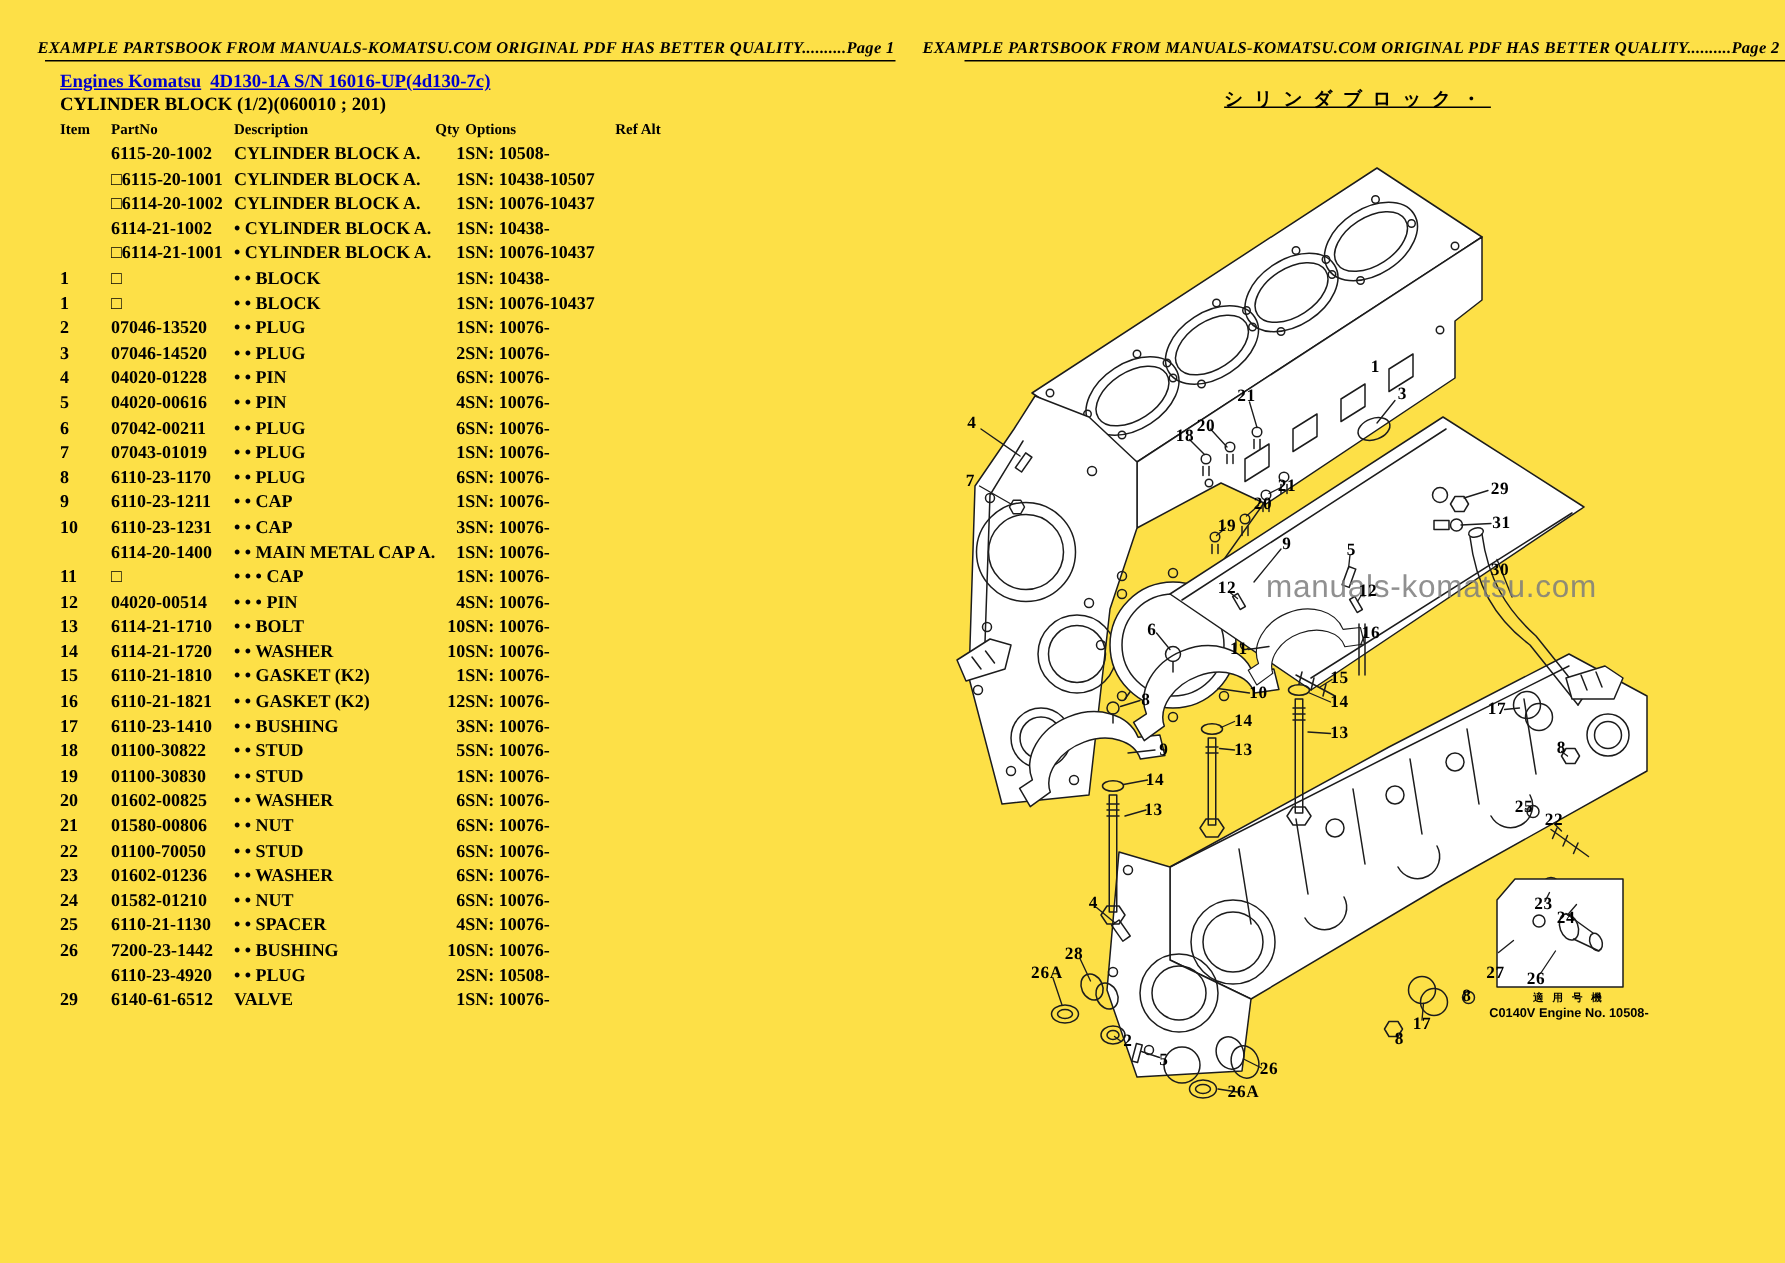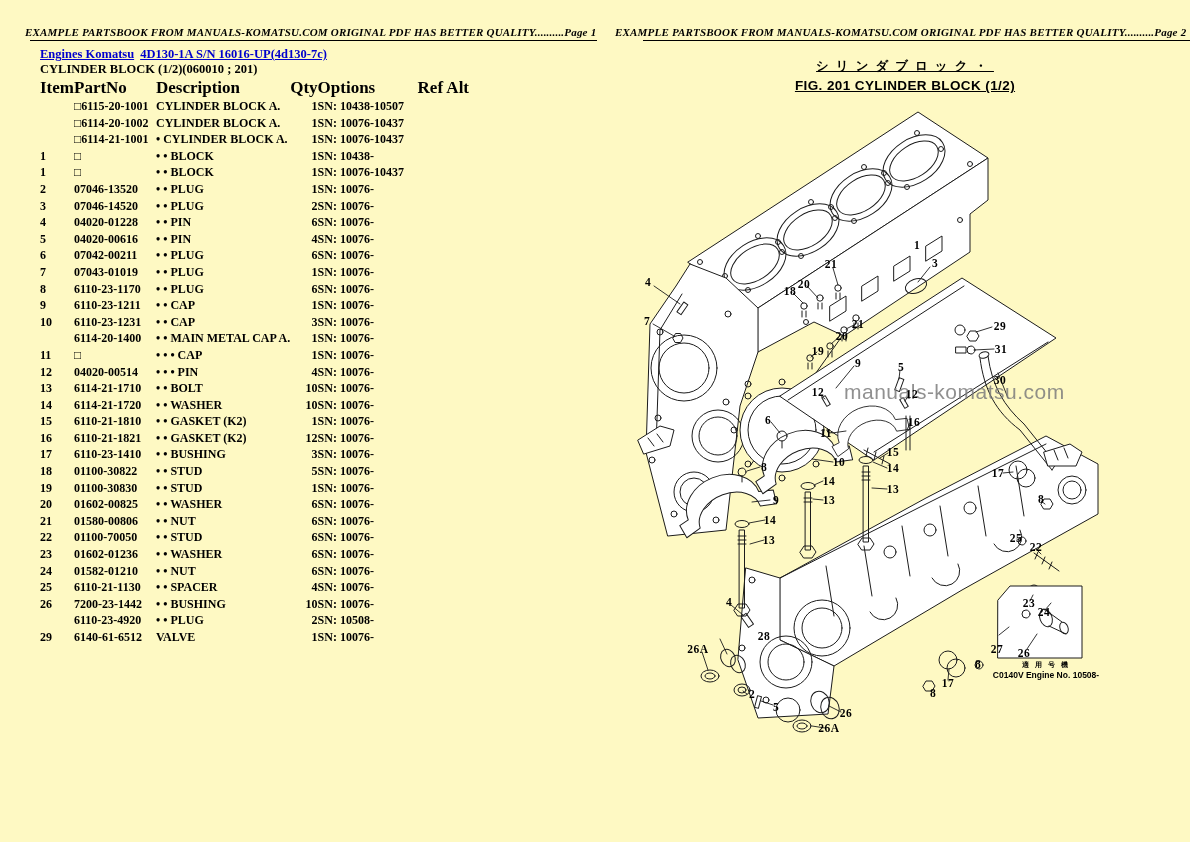--- a/index.html
+++ b/index.html
@@ -1,27 +1,27 @@
 <!DOCTYPE html>
 <html><head>
 <meta charset="utf-8">
 <style>
   html,body{margin:0;padding:0;background:#fff;}
-  .sheet{position:relative;width:1190px;height:842px;background:#fef9c3;overflow:hidden;
+  .sheet{position:relative;width:1190px;height:842px;background:#fde047;overflow:hidden;
          font-family:"Liberation Serif",serif;color:#000;}
   .page-header{position:absolute;top:26px;font:italic bold 11px "Liberation Serif",serif;
                letter-spacing:.2px;white-space:nowrap;text-align:center;}
   .rule{position:absolute;top:40px;border-top:1.6px solid #000;height:0;}
   .breadcrumb{position:absolute;left:40px;top:47px;font:bold 12.5px "Liberation Serif",serif;white-space:nowrap;}
   .breadcrumb a{color:#0000cd;text-decoration:underline;cursor:pointer;margin-right:6px;}
   .block-title{position:absolute;left:40px;top:62px;font:bold 12.5px "Liberation Serif",serif;}
   table.parts{position:absolute;left:40px;top:78px;border-collapse:collapse;table-layout:fixed;
               font:bold 12px "Liberation Serif",serif;}
   table.parts th,table.parts td{padding:0;white-space:nowrap;overflow:visible;font-weight:bold;}
-  table.parts th{height:16px;text-align:left;font-size:17px;}
+  table.parts th{height:16px;text-align:left;font-size:10px;}
   table.parts td{line-height:16.6px;height:16.6px;}
   .c-item{width:34px;} .c-part{width:82px;} .c-desc{width:121px;margin-left:12px;}
   .c-qty{width:20px;} .c-opt{width:100px;} .c-ref{width:60px;}
   th.c-item{padding-left:8px;} th.c-part{padding-left:4px;}
   th.c-desc,th.c-qty,th.c-opt{text-align:center;}
   th.c-ref{padding-left:7px;}
   td.c-item{padding-left:6px;} td.c-part{padding-left:4px;} td.c-desc{padding-left:4px;}
   td.c-qty{text-align:right;} td.c-opt{padding-left:18px;}
   .p2titles{position:absolute;left:620px;top:58px;width:570px;text-align:center;text-decoration:underline;}
   .jp-title{font:bold 12.5px "Liberation Sans",sans-serif;letter-spacing:7px;}
@@ -65,32 +65,48 @@
         <th class="c-part">PartNo</th>
         <th class="c-desc">Description</th>
         <th class="c-qty">Qty</th>
         <th class="c-opt">Options</th>
         <th class="c-ref">Ref Alt</th>
       </tr>
     </thead>
     <tbody id="parts-tbody">
         <tr>
           <td class="c-item"></td>
+          <td class="c-part">6115-20-1002</td>
+          <td class="c-desc">CYLINDER BLOCK A.</td>
+          <td class="c-qty">1</td>
+          <td class="c-opt">SN: 10508-</td>
+          <td class="c-ref"></td>
+        </tr>
+        <tr>
+          <td class="c-item"></td>
           <td class="c-part">□6115-20-1001</td>
           <td class="c-desc">CYLINDER BLOCK A.</td>
           <td class="c-qty">1</td>
           <td class="c-opt">SN: 10438-10507</td>
           <td class="c-ref"></td>
         </tr>
         <tr>
           <td class="c-item"></td>
           <td class="c-part">□6114-20-1002</td>
           <td class="c-desc">CYLINDER BLOCK A.</td>
           <td class="c-qty">1</td>
           <td class="c-opt">SN: 10076-10437</td>
+          <td class="c-ref"></td>
+        </tr>
+        <tr>
+          <td class="c-item"></td>
+          <td class="c-part">6114-21-1002</td>
+          <td class="c-desc">• CYLINDER BLOCK A.</td>
+          <td class="c-qty">1</td>
+          <td class="c-opt">SN: 10438-</td>
           <td class="c-ref"></td>
         </tr>
         <tr>
           <td class="c-item"></td>
           <td class="c-part">□6114-21-1001</td>
           <td class="c-desc">• CYLINDER BLOCK A.</td>
           <td class="c-qty">1</td>
           <td class="c-opt">SN: 10076-10437</td>
           <td class="c-ref"></td>
         </tr>
@@ -335,21 +351,20 @@
           <td class="c-ref"></td>
         </tr>
       </tbody>
   </table>
 
   <div class="page-header" style="left:615px;width:500px;">EXAMPLE PARTSBOOK FROM MANUALS-KOMATSU.COM ORIGINAL PDF HAS BETTER QUALITY..........Page 2</div>
   <div class="rule" style="left:643px;width:547px;"></div>
 
   <div class="p2titles">
     <div class="jp-title">シリンダブロック・</div>
-    <div class="fig-title">FIG. 201 CYLINDER BLOCK (1/2)</div>
   </div>
 
   <div class="diagram" id="diagram">
     <svg width="560" height="645" viewBox="0 0 560 645">
       <defs>
         <path id="cap" d="M-38,4 A38,30 0 0 1 38,4 L52,8 L50,22 L34,18 A30,22 0 0 0 -30,16 L-46,20 L-48,6 Z"></path>
       </defs>
       <g stroke="#1c1c1c" fill="none" stroke-width="1" stroke-linejoin="round" stroke-linecap="round">
 
         <line x1="168" y1="200" x2="70" y2="326"></line>
@@ -658,21 +673,21 @@
       <span class="callout" style="left: 146px; top: 400px;">9</span>
       <span class="callout" style="left: 140px; top: 420px;">14</span>
       <span class="callout" style="left: 139px; top: 440px;">13</span>
       <span class="callout" style="left: 368px; top: 373px;">17</span>
       <span class="callout" style="left: 411px; top: 399px;">8</span>
       <span class="callout" style="left: 386px; top: 438px;">25</span>
       <span class="callout" style="left: 406px; top: 447px;">22</span>
       <span class="callout" style="left: 399px; top: 503px;">23</span>
       <span class="callout" style="left: 414px; top: 512px;">24</span>
       <span class="callout" style="left: 99px; top: 502px;">4</span>
-      <span class="callout" style="left: 86px; top: 536px; margin-left: 48px;">28</span>
+      <span class="callout" style="left: 86px; top: 536px;">28</span>
       <span class="callout" style="left: 68px; top: 549px;">26A</span>
       <span class="callout" style="left: 122px; top: 594px;">2</span>
       <span class="callout" style="left: 146px; top: 607px;">5</span>
       <span class="callout" style="left: 216px; top: 613px;">26</span>
       <span class="callout" style="left: 199px; top: 628px;">26A</span>
       <span class="callout" style="left: 367px; top: 549px;">27</span>
       <span class="callout" style="left: 394px; top: 553px;">26</span>
       <span class="callout" style="left: 318px; top: 583px;">17</span>
       <span class="callout" style="left: 303px; top: 593px;">8</span>
       <span class="callout" style="left: 348px; top: 564px;">8</span>

